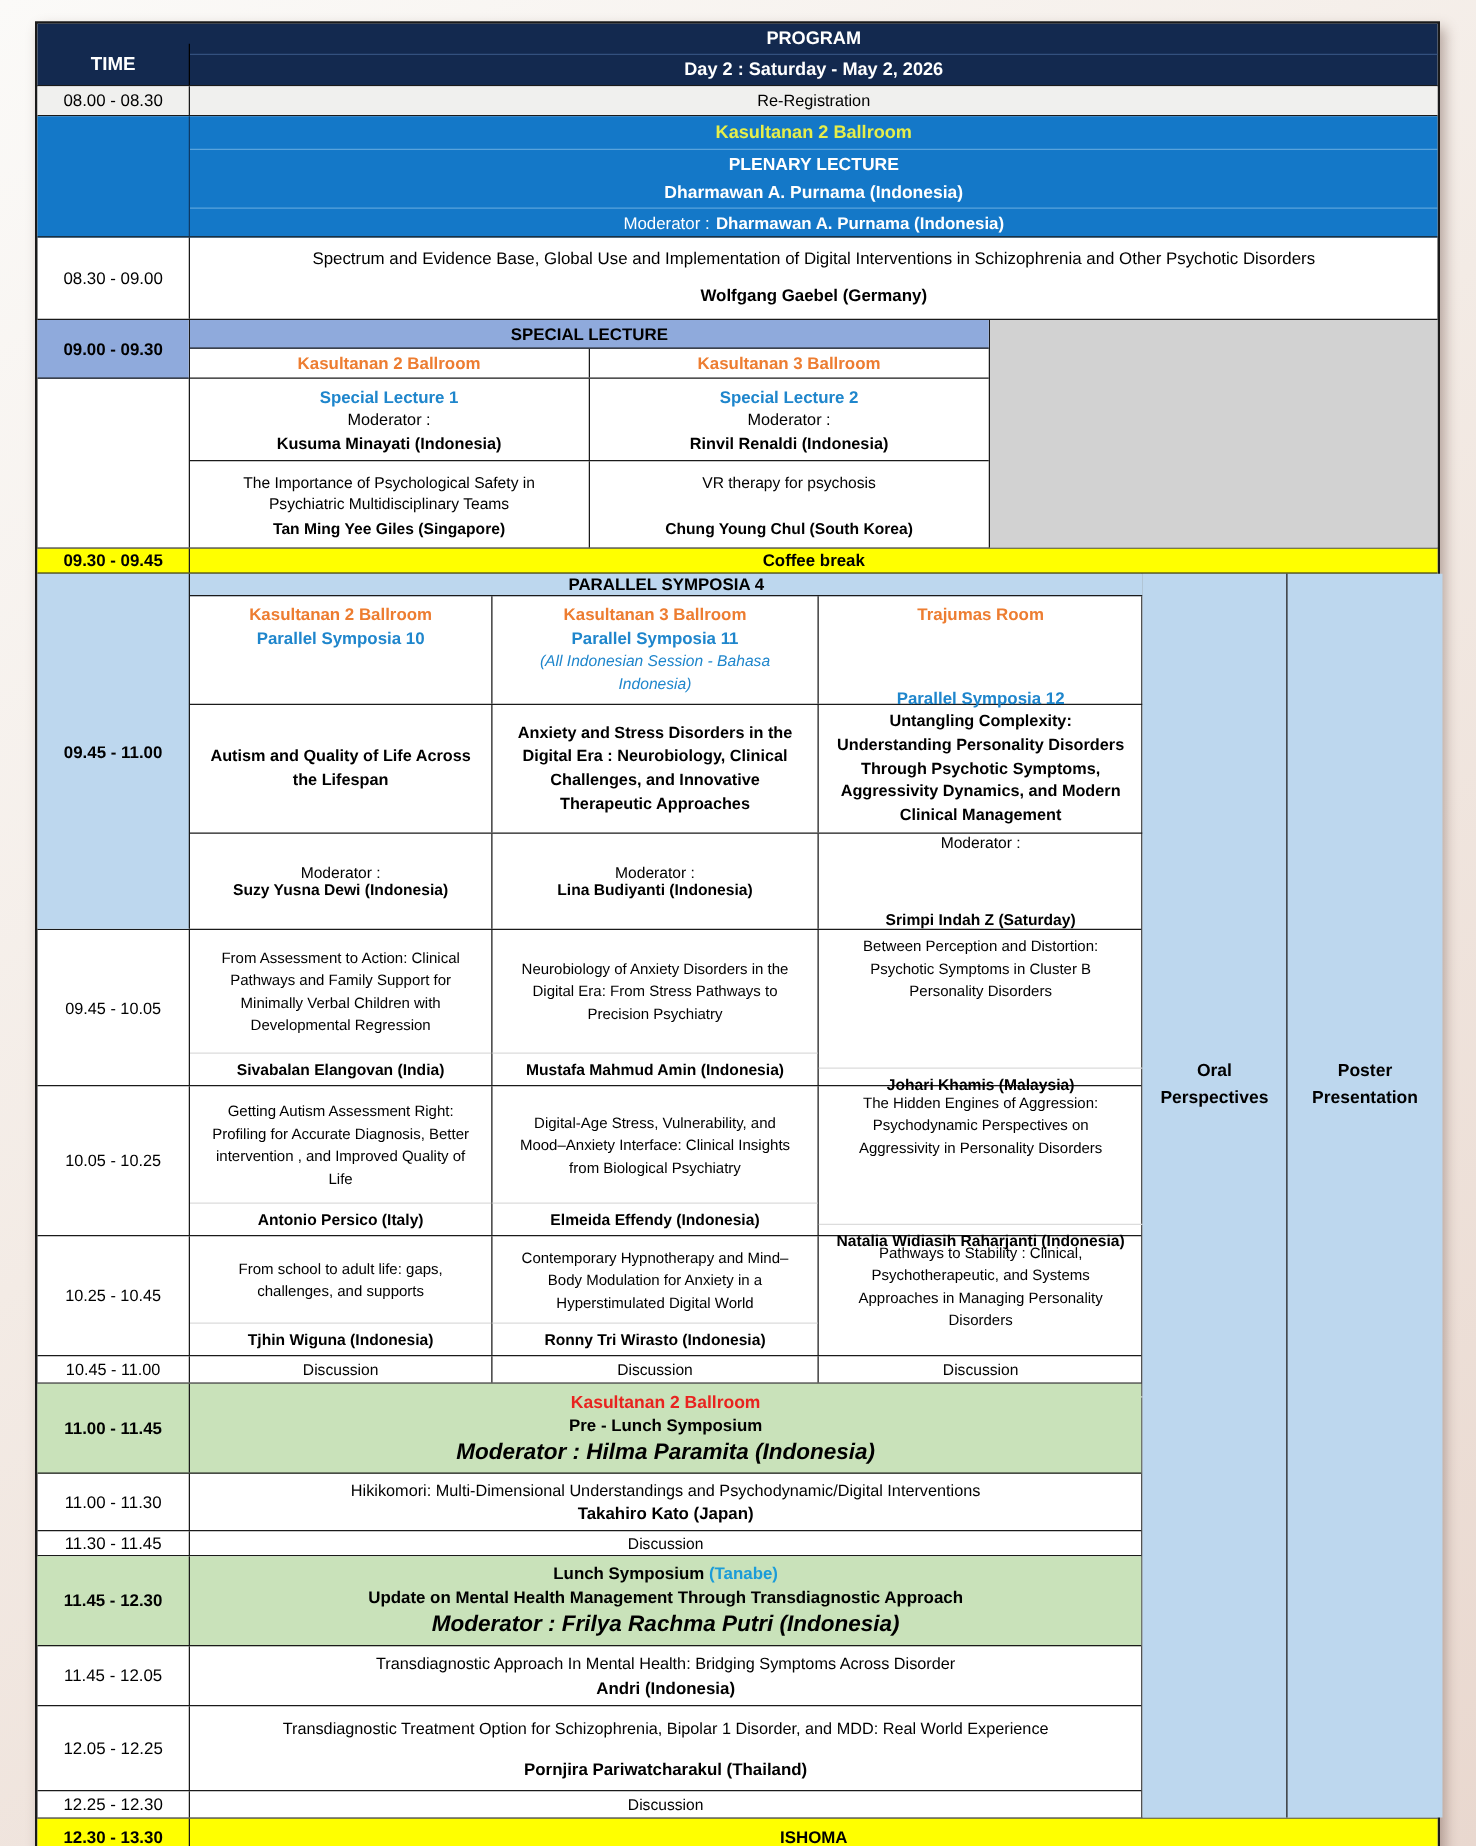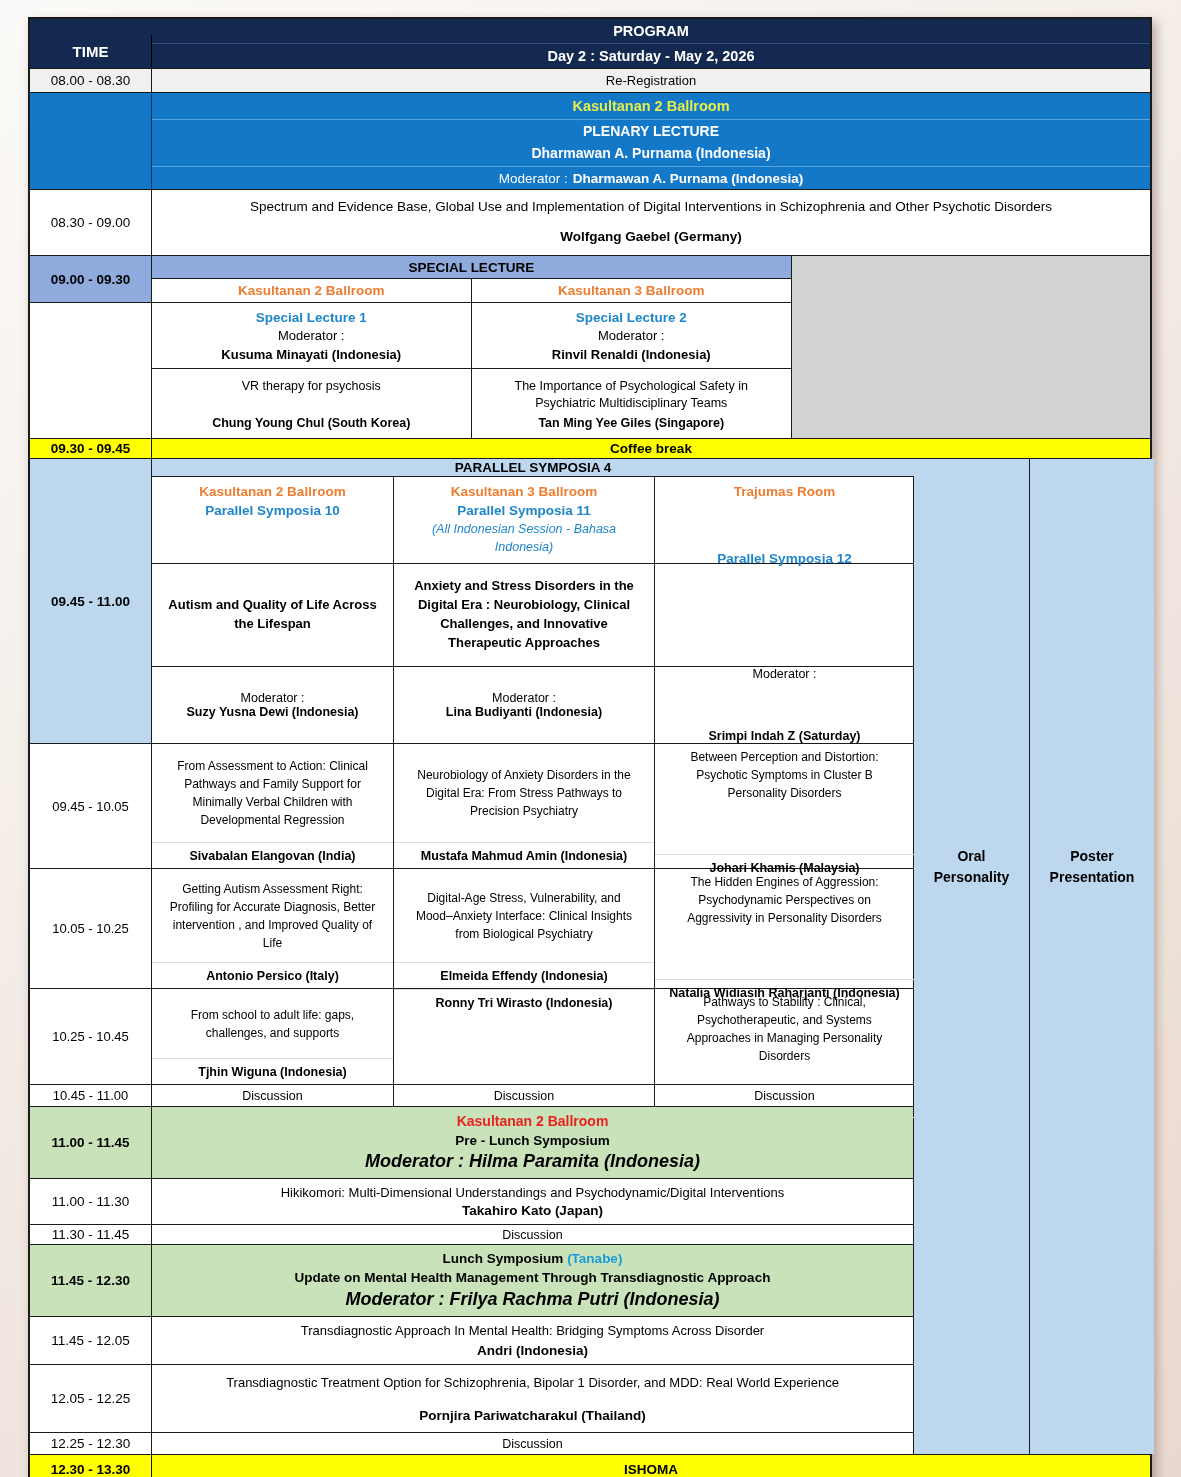--- a/index.html
+++ b/index.html
@@ -189,26 +189,26 @@
           <div class="modn">Kusuma Minayati (Indonesia)</div>
         </div>
         <div>
           <div class="sl-name">Special Lecture 2</div>
           <div class="modp">Moderator :</div>
           <div class="modn">Rinvil Renaldi (Indonesia)</div>
         </div>
       </div>
       <div class="sp-titles">
         <div>
+          <div class="t">The Importance of Psychological Safety in Psychiatric Multidisciplinary Teams</div>
+          <div class="s">Tan Ming Yee Giles (Singapore)</div>
+        </div>
+        <div>
           <div class="t">VR therapy for psychosis</div>
           <div class="s">Chung Young Chul (South Korea)</div>
-        </div>
-        <div>
-          <div class="t">The Importance of Psychological Safety in Psychiatric Multidisciplinary Teams</div>
-          <div class="s">Tan Ming Yee Giles (Singapore)</div>
         </div>
       </div>
     </div>
     <div class="grayblk"></div>
   </div>
 
   <div class="row yrow">
     <div class="time">09.30 - 09.45</div>
     <div class="lbl ctr">Coffee break</div>
   </div>
@@ -231,20 +231,21 @@
               <div class="ps-note">(All Indonesian Session - Bahasa Indonesia)</div>
             </div>
             <div class="c3">
               <div class="ps-room">Trajumas Room</div>
               <div class="ps-name">Parallel Symposia 12</div>
             </div>
           </div>
           <div class="ps-titles">
             <div class="c1">Autism and Quality of Life Across the Lifespan</div>
             <div class="c2">Anxiety and Stress Disorders in the Digital Era : Neurobiology, Clinical Challenges, and Innovative Therapeutic Approaches</div>
+            <div class="c3">Untangling Complexity: Understanding Personality Disorders Through Psychotic Symptoms, Aggressivity Dynamics, and Modern Clinical Management</div>
           </div>
           <div class="ps-mods">
             <div class="c1">
               <div class="modp">Moderator :</div>
               <div class="modn b">Suzy Yusna Dewi (Indonesia)</div>
             </div>
             <div class="c2">
               <div class="modp">Moderator :</div>
               <div class="modn b">Lina Budiyanti (Indonesia)</div>
             </div>
@@ -288,20 +289,21 @@
         </div>
       </div>
 
       <div class="ps-sess" style="height:96px;">
         <div class="time">10.25 - 10.45</div>
         <div class="talk c1">
           <div class="tt">From school to adult life: gaps, challenges, and supports</div>
           <div class="sp">Tjhin Wiguna (Indonesia)</div>
         </div>
         <div class="talk c2">
+          <div class="tt">Contemporary Hypnotherapy and Mind–Body Modulation for Anxiety in a Hyperstimulated Digital World</div>
           <div class="sp">Ronny Tri Wirasto (Indonesia)</div>
         </div>
         <div class="talk c3">
           <div class="tt">Pathways to Stability : Clinical, Psychotherapeutic, and Systems Approaches in Managing Personality Disorders</div>
           <div class="sp">Jerome Goh (Singapore)</div>
         </div>
       </div>
 
       <div class="ps-disc">
         <div class="time">10.45 - 11.00</div>
@@ -359,21 +361,21 @@
         </div>
       </div>
 
       <div class="erow drow" style="height:21px;">
         <div class="time">12.25 - 12.30</div>
         <div class="content">Discussion</div>
       </div>
 
     </div>
 
-    <div class="side oral">Oral Personality</div>
+    <div class="side oral">Oral Perspectives</div>
     <div class="side poster">Poster Presentation</div>
   </div>
 
   <div class="row yrow ishoma">
     <div class="time">12.30 - 13.30</div>
     <div class="lbl ctr">ISHOMA</div>
   </div>
 
 </div>
 

